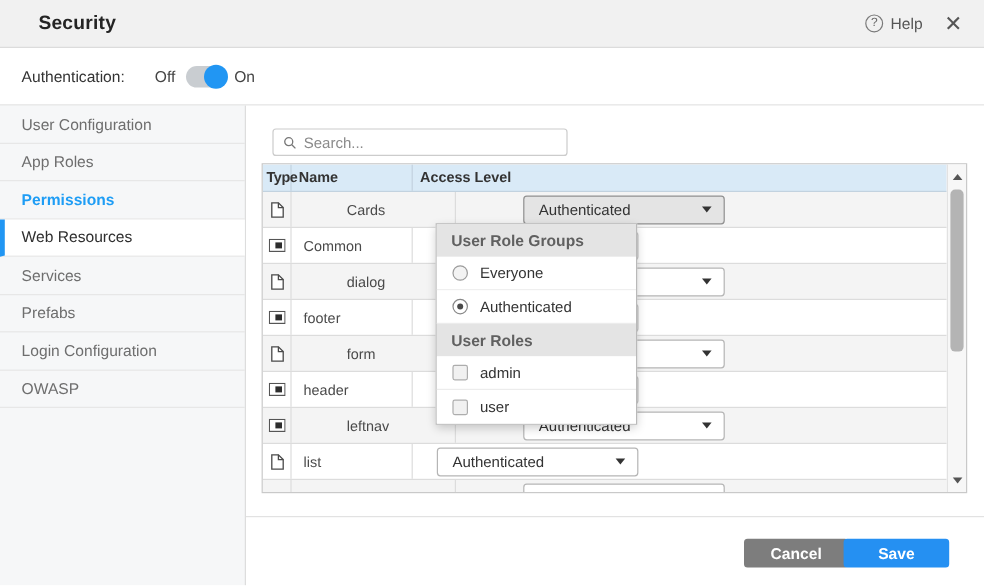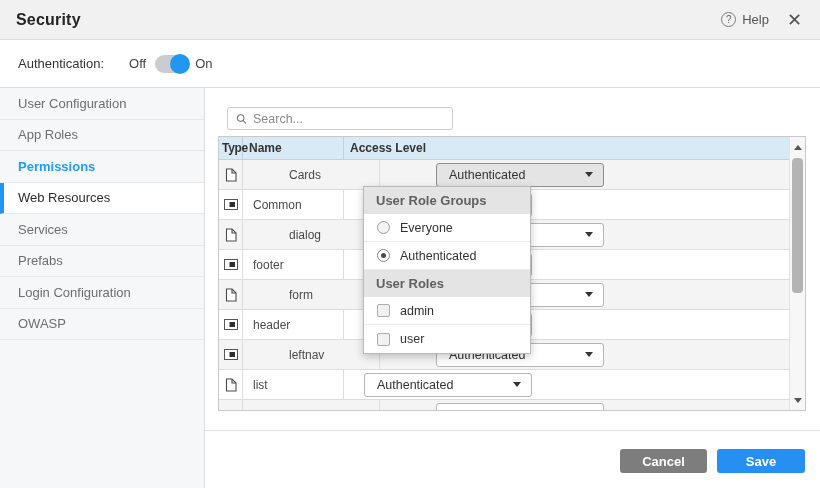--- a/index.html
+++ b/index.html
@@ -2,21 +2,21 @@
 <html><head>
 <meta charset="utf-8">
 <style>
   * { margin:0; padding:0; box-sizing:border-box; }
   html,body { background:#fff; }
   body { font-family:"Liberation Sans", sans-serif; }
   .app { width:820px; height:488px; position:relative; overflow:hidden; background:#fff; color:#333; }
 
   
   .hdr { height:40px; background:#f1f1f1; border-bottom:1px solid #dcdcdc; display:flex; align-items:center; padding:0 16px; }
-  .hdr h1 { font-size:16px; font-weight:700; color:#242424; letter-spacing:.2px; }
+  .hdr h1 { font-size:16px; font-weight:700; color:#242424; letter-spacing:.2px;margin-left:16px; }
   .hdr-right { margin-left:auto; display:flex; align-items:center; gap:16px; }
   .help { display:flex; align-items:center; gap:6px; font-size:13px; color:#555; cursor:pointer; }
   .help-icon { width:15px; height:15px; border:1px solid #7a7a7a; border-radius:50%; font-size:10px; display:flex; align-items:center; justify-content:center; color:#666; }
   .close { font-size:18px; color:#555; cursor:pointer; line-height:1; padding:0 2px; }
 
   
   .auth { height:48px; background:#fff; border-bottom:1px solid #dcdcdc; display:flex; align-items:center; padding:12px 18px; font-size:13px; }
   .auth-label { color:#333; }
   .off-label { margin-left:25px; color:#444; }
   .toggle { width:34px; height:18px; border-radius:9px; background:#c9cdd1; margin:0 6px 0 9px; position:relative; cursor:pointer; }
@@ -26,21 +26,21 @@
   
   .bdy { display:flex; height:400px; }
   .sidebar { width:205px; background:#f6f7f8; border-right:1px solid #ddd; flex:none; }
   .side-item { height:31.5px; display:flex; align-items:center; padding-left:18px; font-size:13px; color:#6e6e6e; border-bottom:1px solid #e7e7e7; cursor:pointer; background:transparent; }
   .side-item.highlight { color:#1e9df5; font-weight:700; }
   .side-item.active { background:#fff; border-left:4px solid #2196f3; padding-left:14px; color:#2e2e2e; }
 
   .content { position:relative; flex:1; background:#fff; }
 
   
-  .searchbox { position:absolute; left:22px; top:19px; width:226px; height:23px; border:1px solid #ccc; border-radius:3px; background:#fff; display:flex; align-items:center; padding:0 8px; gap:6px; }
+  .searchbox { position:absolute; left:22px; top:19px; width:246px; height:23px; border:1px solid #ccc; border-radius:3px; background:#fff; display:flex; align-items:center; padding:0 8px; gap:6px; }
   .searchbox input { border:none; outline:none; font-size:12.5px; color:#333; width:100%; background:transparent; font-family:inherit; }
   .searchbox input::placeholder { color:#8a8a8a; }
 
   
   .grid { position:absolute; left:13px; top:48px; width:588px; height:275px; border:1px solid #c9c9c9; background:#fff; }
   .grid-inner { margin-right:16px; height:100%; overflow:hidden; }
   .g-hdr { display:flex; height:23px; background:#d9eaf7; border-bottom:1px solid #c2d2df; font-size:12px; font-weight:700; color:#333; align-items:center; }
   .g-hdr .hc { align-self:stretch; display:flex; align-items:center; white-space:nowrap; }
   .hc-type { width:24px; border-right:1px solid #c2d2df; padding-left:3px; letter-spacing:-.3px; }
   .hc-name { width:101px; border-right:1px solid #c2d2df; padding-left:6px; }
@@ -71,21 +71,21 @@
   .p-opt:last-child { border-bottom:none; }
   .radio { width:13px; height:13px; border-radius:50%; border:1px solid #9b9b9b; background:#f3f3f3; position:relative; flex:none; }
   .radio.checked { background:#fff; border-color:#888; }
   .radio.checked::after { content:''; position:absolute; left:3px; top:3px; right:3px; bottom:3px; border-radius:50%; background:#4a4a4a; }
   .checkbox { width:13px; height:13px; border:1px solid #adadad; border-radius:2px; background:#f1f1f1; flex:none; }
 
   
   .footer { position:absolute; left:0; right:0; top:342px; bottom:0; border-top:1px solid #e2e2e2; background:#fff; }
   .btn { position:absolute; top:18px; height:24px; border:none; border-radius:3px; color:#fff; font-size:13px; font-weight:700; font-family:inherit; cursor:pointer; }
   .btn-cancel { right:113px; width:87px; background:#7d7d7d; }
-  .btn-save { right:15px; width:88px; background:#2590f2; }
+  .btn-save { right:29px; width:88px; background:#2590f2; }
 </style>
 </head>
 <body>
 
 <div class="app">
 
   <div class="hdr">
     <h1>Security</h1>
     <div class="hdr-right">
       <span class="help">

